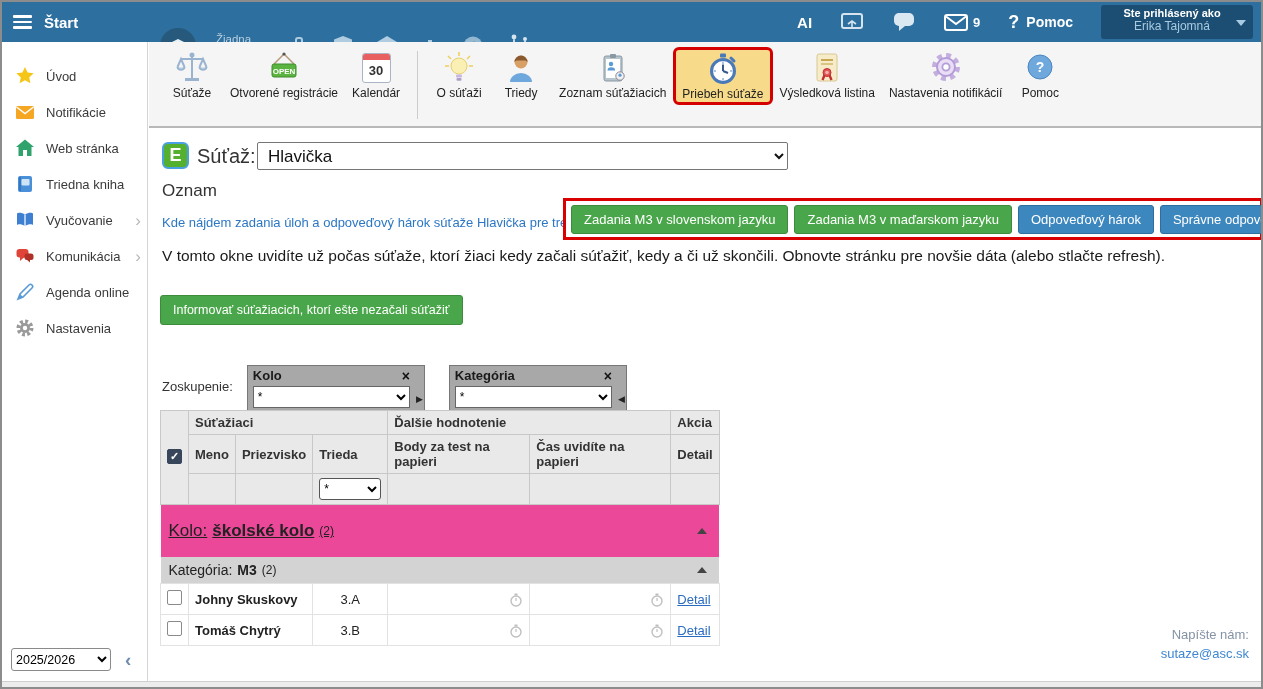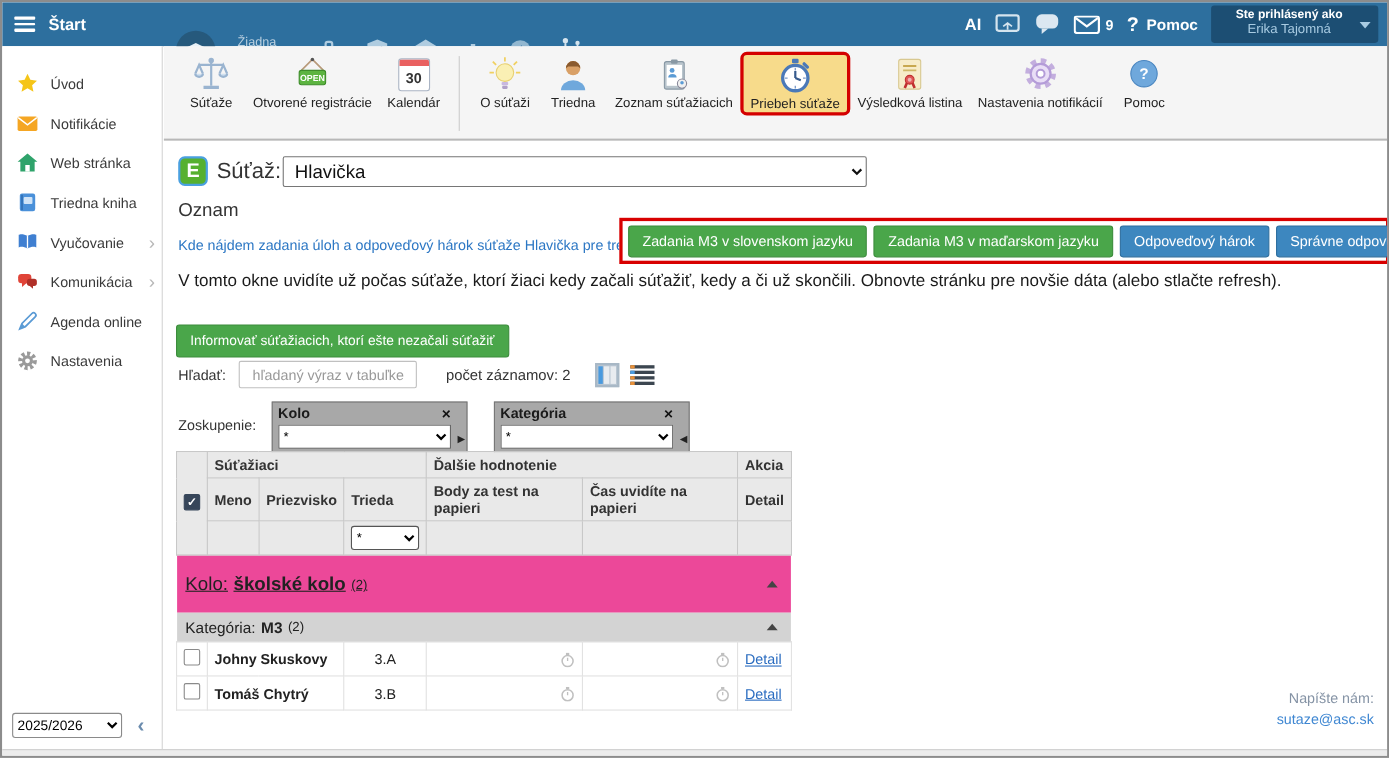--- a/index.html
+++ b/index.html
@@ -15,21 +15,21 @@
                justify-content:center; align-items:center; cursor:pointer; }
   .hamburger span { width:19px; height:2.5px; background:#fff; border-radius:1px; }
   .start-label { color:#fff; font-size:15px; font-weight:bold; margin-left:2px; }
   .tb-center { position:absolute; left:158px; display:flex; align-items:center; gap:20px;margin-top:48px; }
   .gradcap-wrap { width:36px; height:36px; border-radius:50%; background:#26597c;
                   display:flex; align-items:center; justify-content:center; }
   .lesson { color:#b9cfdf; font-size:11.5px; line-height:13px; display:flex; align-items:center; gap:6px; }
   .caret-down { width:0; height:0; border-left:5px solid transparent; border-right:5px solid transparent;
                 border-top:6px solid #d4e3ee; }
   .tb-ic { opacity:.9; display:flex; align-items:center; }
-  .tb-right { position:absolute; right:8px; display:flex; align-items:center; gap:12px; }
+  .tb-right { position:absolute; right:8px; display:flex; align-items:center; gap:28px; }
   .ai-label { color:#fff; font-weight:bold; font-size:15px; }
   .mail-wrap { display:flex; align-items:center; gap:5px; color:#fff; font-size:13px; font-weight:bold; }
   .q-help { display:flex; align-items:center; gap:7px; color:#fff; }
   .q-glyph { font-size:18px; font-weight:bold; }
   .help-label { font-size:14px; font-weight:bold; }
   .userbox { width:152px; height:34px; background:#1c4e73; border-radius:3px; padding:2px 18px 3px 8px;
              position:relative; cursor:pointer;text-align:center; }
   .userbox .l1 { color:#fff; font-size:11px; font-weight:bold; }
   .userbox .l2 { color:#a8cbe2; font-size:12px; }
   .userbox .caret-down { position:absolute; right:7px; top:15px; border-top-color:#a8cbe2; }
@@ -366,21 +366,21 @@
           <rect x="14.5" y="27" width="5" height="2.8" rx="1" fill="#b0a0c8"></rect>
         </svg>
       <div class="tlbl">O súťaži</div>
     </div>
     <div class="tool-item">
       <svg class="ic34" viewBox="0 0 34 34">
           <path d="M6 31 a11 9 0 0 1 22 0 z" fill="#6fa8dc"></path>
           <circle cx="17" cy="11" r="6.5" fill="#d9a066"></circle>
           <path d="M17 4.5 a6.5 6.5 0 0 1 6.5 6.5 l-2 -1.5 -9 0 -2 1.5 a6.5 6.5 0 0 1 6.5 -6.5" fill="#8a5a2e"></path>
         </svg>
-      <div class="tlbl">Triedna</div>
+      <div class="tlbl">Triedy</div>
     </div>
     <div class="tool-item">
       <svg class="ic34" viewBox="0 0 34 34">
           <rect x="8" y="5" width="18" height="25" rx="2" fill="#b8c4cc" stroke="#8898a4"></rect>
           <rect x="14" y="3" width="6" height="4" rx="1" fill="#8898a4"></rect>
           <rect x="10" y="8" width="14" height="19" fill="#fff"></rect>
           <circle cx="15" cy="13" r="2.2" fill="#5b9bd5"></circle>
           <path d="M11.5 19.5 a3.8 3.3 0 0 1 7.6 0 z" fill="#5b9bd5"></path>
           <circle cx="24" cy="25" r="4.2" fill="#f0f0f0" stroke="#889"></circle>
           <circle cx="24" cy="24.2" r="1.6" fill="#5b9bd5"></circle>
@@ -446,38 +446,20 @@
       <div class="btn green">Zadania M3 v slovenskom jazyku</div>
       <div class="btn green">Zadania M3 v maďarskom jazyku</div>
       <div class="btn blue">Odpoveďový hárok</div>
       <div class="btn blue">Správne odpovede</div>
     </div>
 
     <div class="desc">V tomto okne uvidíte už počas súťaže, ktorí žiaci kedy začali súťažiť, kedy a či už skončili. Obnovte stránku pre novšie dáta (alebo stlačte refresh).</div>
 
     <div class="btn green inform-btn" style="font-size:12.5px;">Informovať súťažiacich, ktorí ešte nezačali súťažiť</div>
 
-    <div class="search-row">
-      <span class="search-label">Hľadať:</span>
-      <input class="search-input" type="text" placeholder="hľadaný výraz v tabuľke" style="">
-      <span class="records">počet záznamov: 2</span>
-      <span class="view-icons">
-        <span class="cols-icon">
-            <i></i>
-            <i></i>
-            <i></i>
-          </span>
-        <span class="list-icon">
-            <i></i>
-            <i></i>
-            <i></i>
-            <i></i>
-          </span>
-      </span>
-    </div>
 
     <div class="group-row">
       <span class="group-label">Zoskupenie:</span>
       <div class="group-box">
         <div class="gb-head">
           <span class="gb-title">Kolo</span>
           <span class="gb-close"></span>
         </div>
         <select><option>*</option></select>
         <span class="gb-arrow r"></span>

